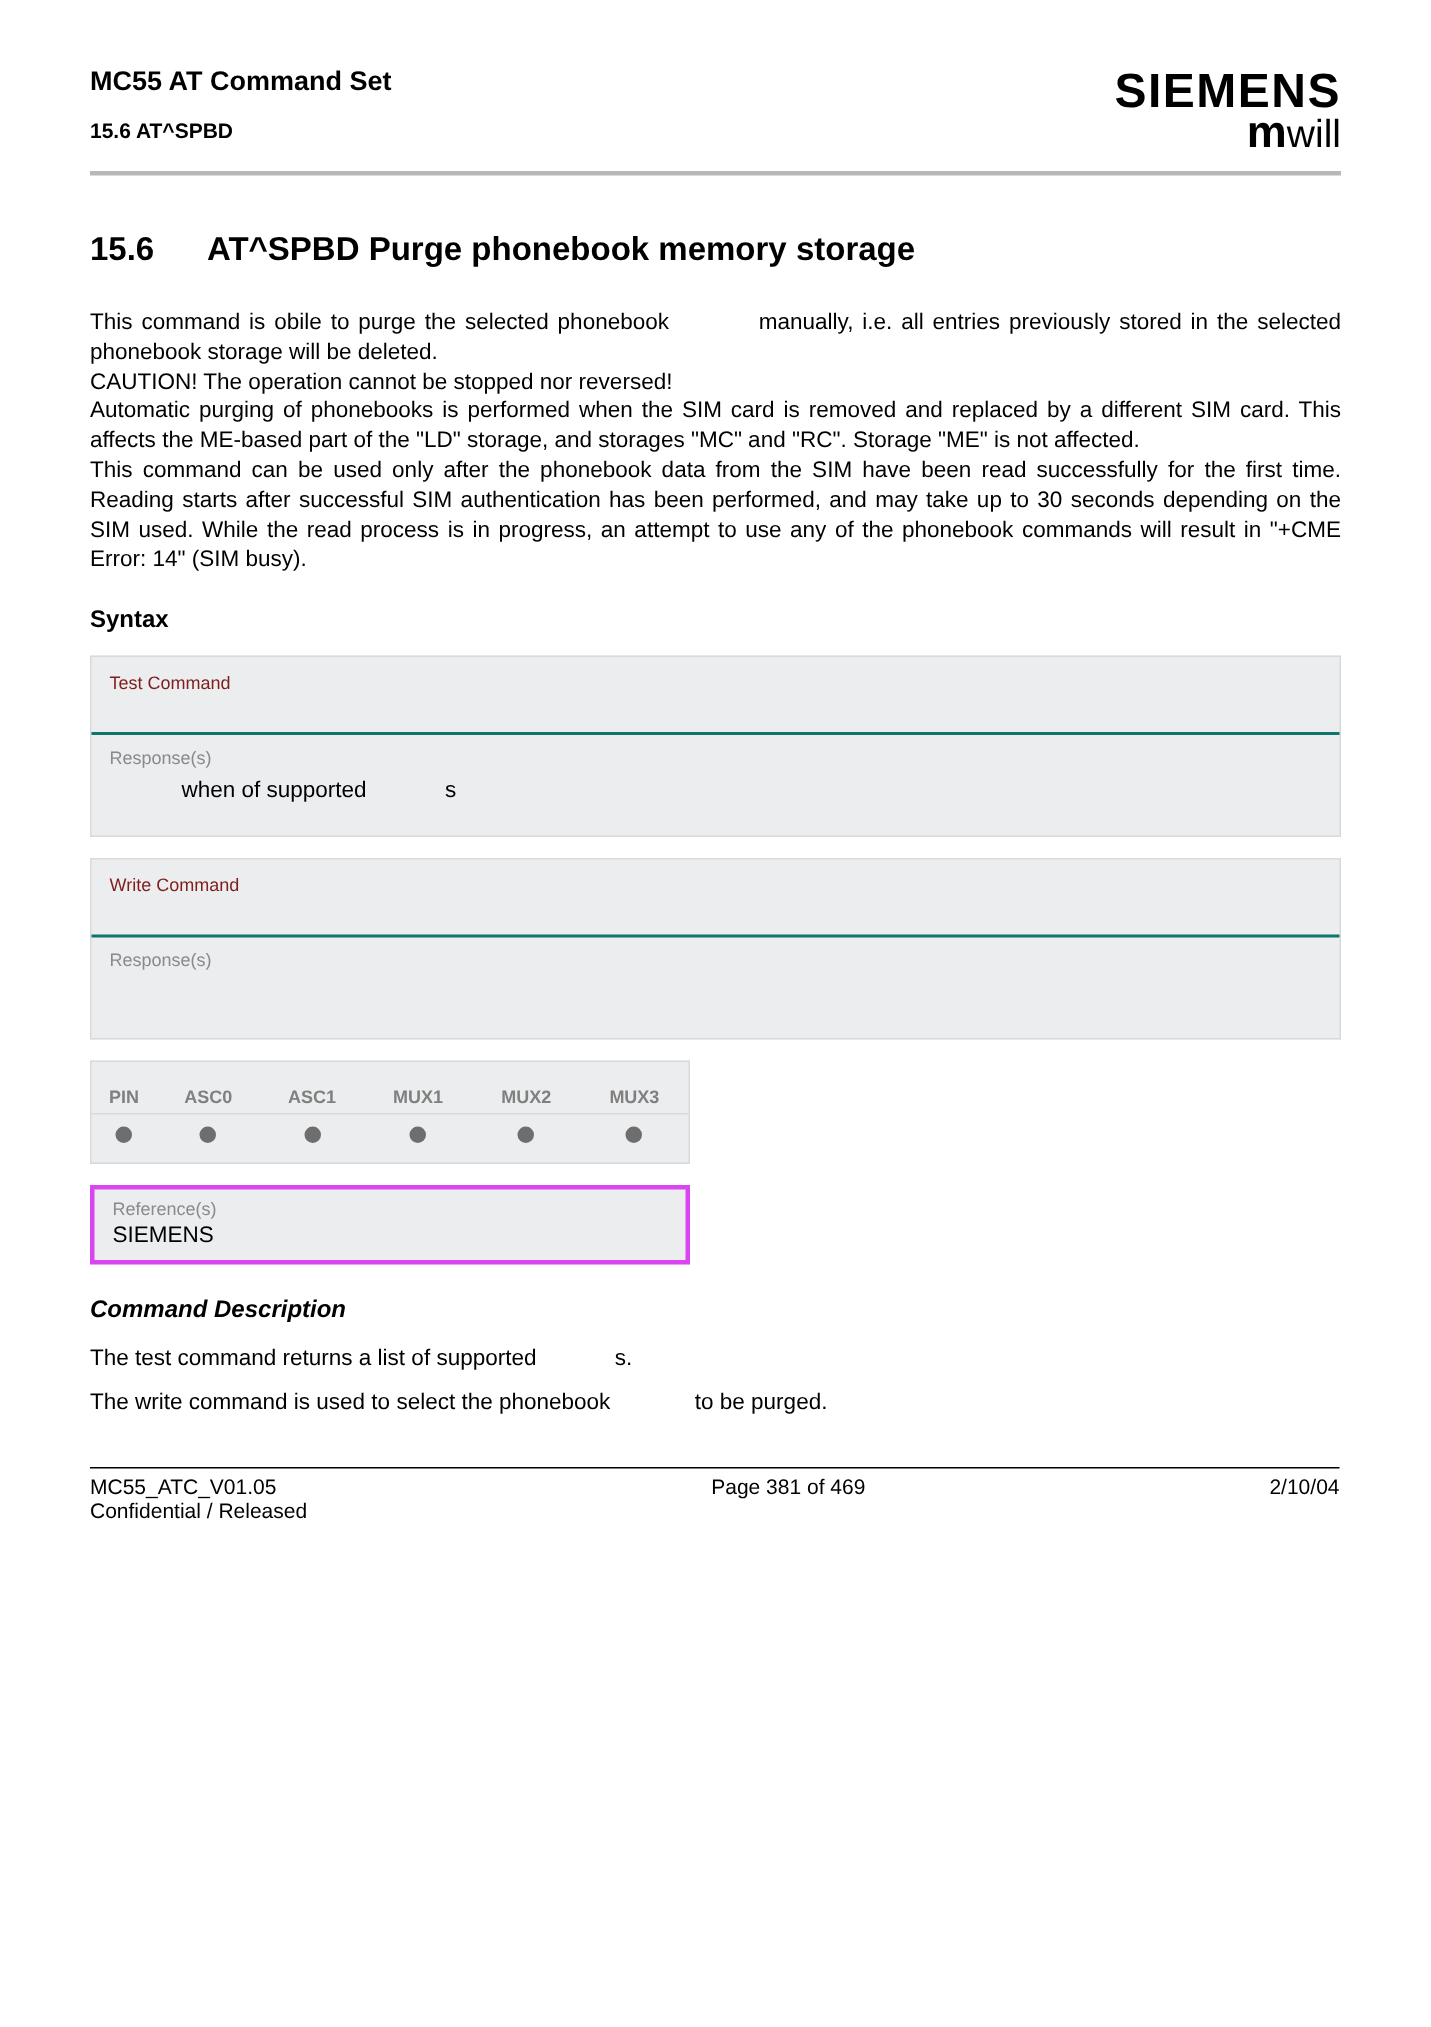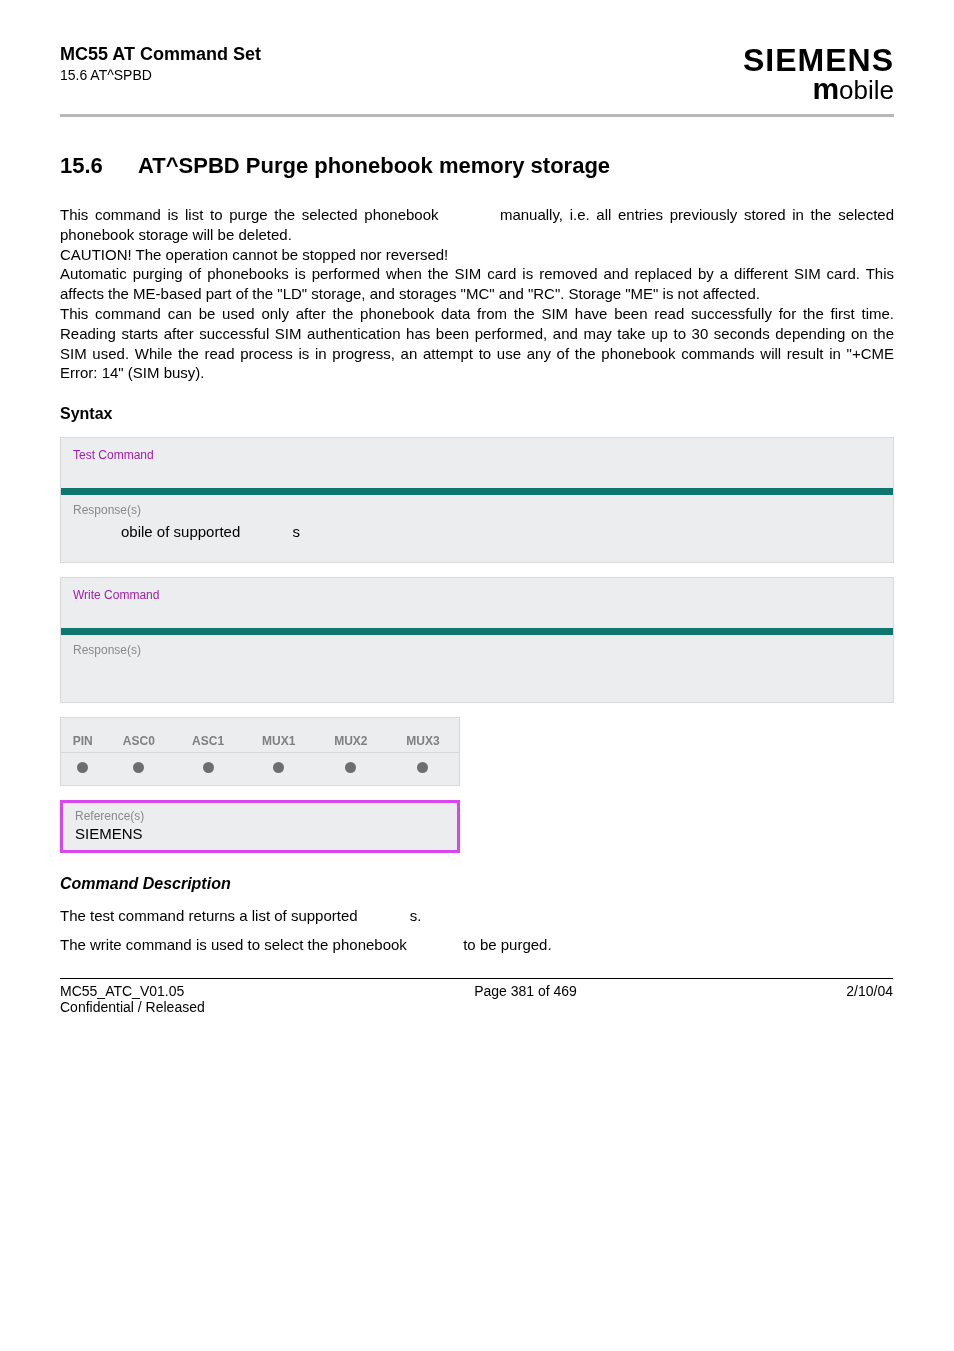--- a/index.html
+++ b/index.html
@@ -1,33 +1,33 @@
 <!DOCTYPE html>
 <html><head>
 <meta charset="utf-8">
 <style>
   * { box-sizing: border-box; margin: 0; padding: 0; }
   html, body { width: 954px; height: 1351px; background: #fff; font-family: Arial, Helvetica, sans-serif; color: #000; }
   .page { width: 954px; height: 1055px; position: relative; padding: 44px 60px 0 60px; }
   .header-row { display: flex; justify-content: space-between; align-items: flex-start; }
   .header-left { }
   .doc-title { font-weight: bold; font-size: 18px; }
-  .doc-sub { font-weight: normal; font-size: 14px; margin-top: 2px; }
+  .doc-sub { font-weight: bold; font-size: 14px; margin-top: 14px; }
   .logo { text-align: right; line-height: 1; }
   .siemens { font-family: Arial, sans-serif; font-weight: 900; font-size: 32px; letter-spacing: 1px; color: #000; }
   .mobile { font-size: 26px; font-weight: 400; color: #000; margin-top: -2px; }
   .mobile .m { font-weight: bold; font-size: 30px; }
   .rule { border: none; border-top: 3px solid #b8b8b8; margin-top: 10px; }
   .content { padding-top: 36px; }
   h2.section { font-size: 22px; font-weight: bold; }
   .sec-num { display: inline-block; width: 78px; }
   .body-text { font-size: 15px; line-height: 1.32; margin-top: 26px; text-align: justify; }
   .syntax-h { font-size: 16px; font-weight: bold; margin-top: 22px; margin-bottom: 14px; }
   .block { background: #ecedee; border: 1px solid #d9d9d9; margin-bottom: 14px; }
-  .block-label { color: #a21caf; font-size: 12px; padding: 10px 12px 14px 12px; border-bottom: 7px solid #0f766e; }
+  .block-label { color: #7f1d1d; font-size: 12px; padding: 10px 12px 14px 12px; border-bottom: 2px solid #0f766e; }
   .block-label.nolabelpad { padding-bottom: 26px; }
   .block-body { padding: 8px 12px 22px 12px; }
   .resp-label { color: #8a8a8a; font-size: 12px; margin-bottom: 6px; }
   .resp-text { font-size: 15px; padding-left: 48px; }
   .small-block { background: #ecedee; border: 1px solid #d9d9d9; width: 400px; margin-bottom: 14px; }
   .cap-table { width: 100%; border-collapse: collapse; }
   .cap-table th { font-weight: bold; color: #808080; font-size: 12px; padding: 16px 0 4px 0; text-align: center; border-bottom: 1px solid #d9d9d9; margin-top: 12px; }
   .cap-table td { text-align: center; padding: 6px 0 8px 0; }
   .dot { display: inline-block; width: 11px; height: 11px; border-radius: 50%; background: #6e6e6e; }
   .ref-block { background: #ecedee; border: 3px solid #d946ef; width: 400px; margin-bottom: 22px; }
@@ -46,46 +46,46 @@
 
 <div class="page">
 
   <div class="header-row">
     <div class="header-left">
       <div class="doc-title">MC55 AT Command Set</div>
       <div class="doc-sub">15.6 AT^SPBD</div>
     </div>
     <div class="logo">
       <div class="siemens">SIEMENS</div>
-      <div class="mobile"><span class="m">m</span><span>obile</span></div>
+      <div class="mobile"><span class="m">m</span><span>will</span></div>
     </div>
   </div>
   <hr class="rule">
 
   <div class="content">
 
     <h2 class="section">
       <span class="sec-num">15.6</span><span>AT^SPBD   Purge phonebook memory storage</span>
     </h2>
 
     <div class="body-text">
-      <span>This command is list to purge the selected phonebook </span><span class="gap"></span><span> manually, i.e. all entries previously stored in the selected phonebook storage will be deleted.</span><br>
+      <span>This command is obile to purge the selected phonebook </span><span class="gap"></span><span> manually, i.e. all entries previously stored in the selected phonebook storage will be deleted.</span><br>
       <span>CAUTION! The operation cannot be stopped nor reversed!</span><br>
       <span>Automatic purging of phonebooks is performed when the SIM card is removed and replaced by a different SIM card. This affects the ME-based part of the "LD" storage, and storages "MC" and "RC". Storage "ME" is not affected.</span><br>
       <span>This command can be used only after the phonebook data from the SIM have been read successfully for the first time. Reading starts after successful SIM authentication has been performed, and may take up to 30 seconds depending on the SIM used. While the read process is in progress, an attempt to use any of the phonebook commands will result in "+CME Error: 14" (SIM busy).</span>
     </div>
 
     <div class="syntax-h">Syntax</div>
 
     <div class="block">
       <div class="block-label nolabelpad">Test Command</div>
       <div class="block-body">
         <div class="resp-label">Response(s)</div>
         <div class="resp-text">
-          <span>obile of supported </span><span class="gap"></span><span>s</span>
+          <span>when of supported </span><span class="gap"></span><span>s</span>
         </div>
       </div>
     </div>
 
     <div class="block">
       <div class="block-label nolabelpad">Write Command</div>
       <div class="block-body">
         <div class="resp-label">Response(s)</div>
         <div class="resp-text">&nbsp;</div>
       </div>

